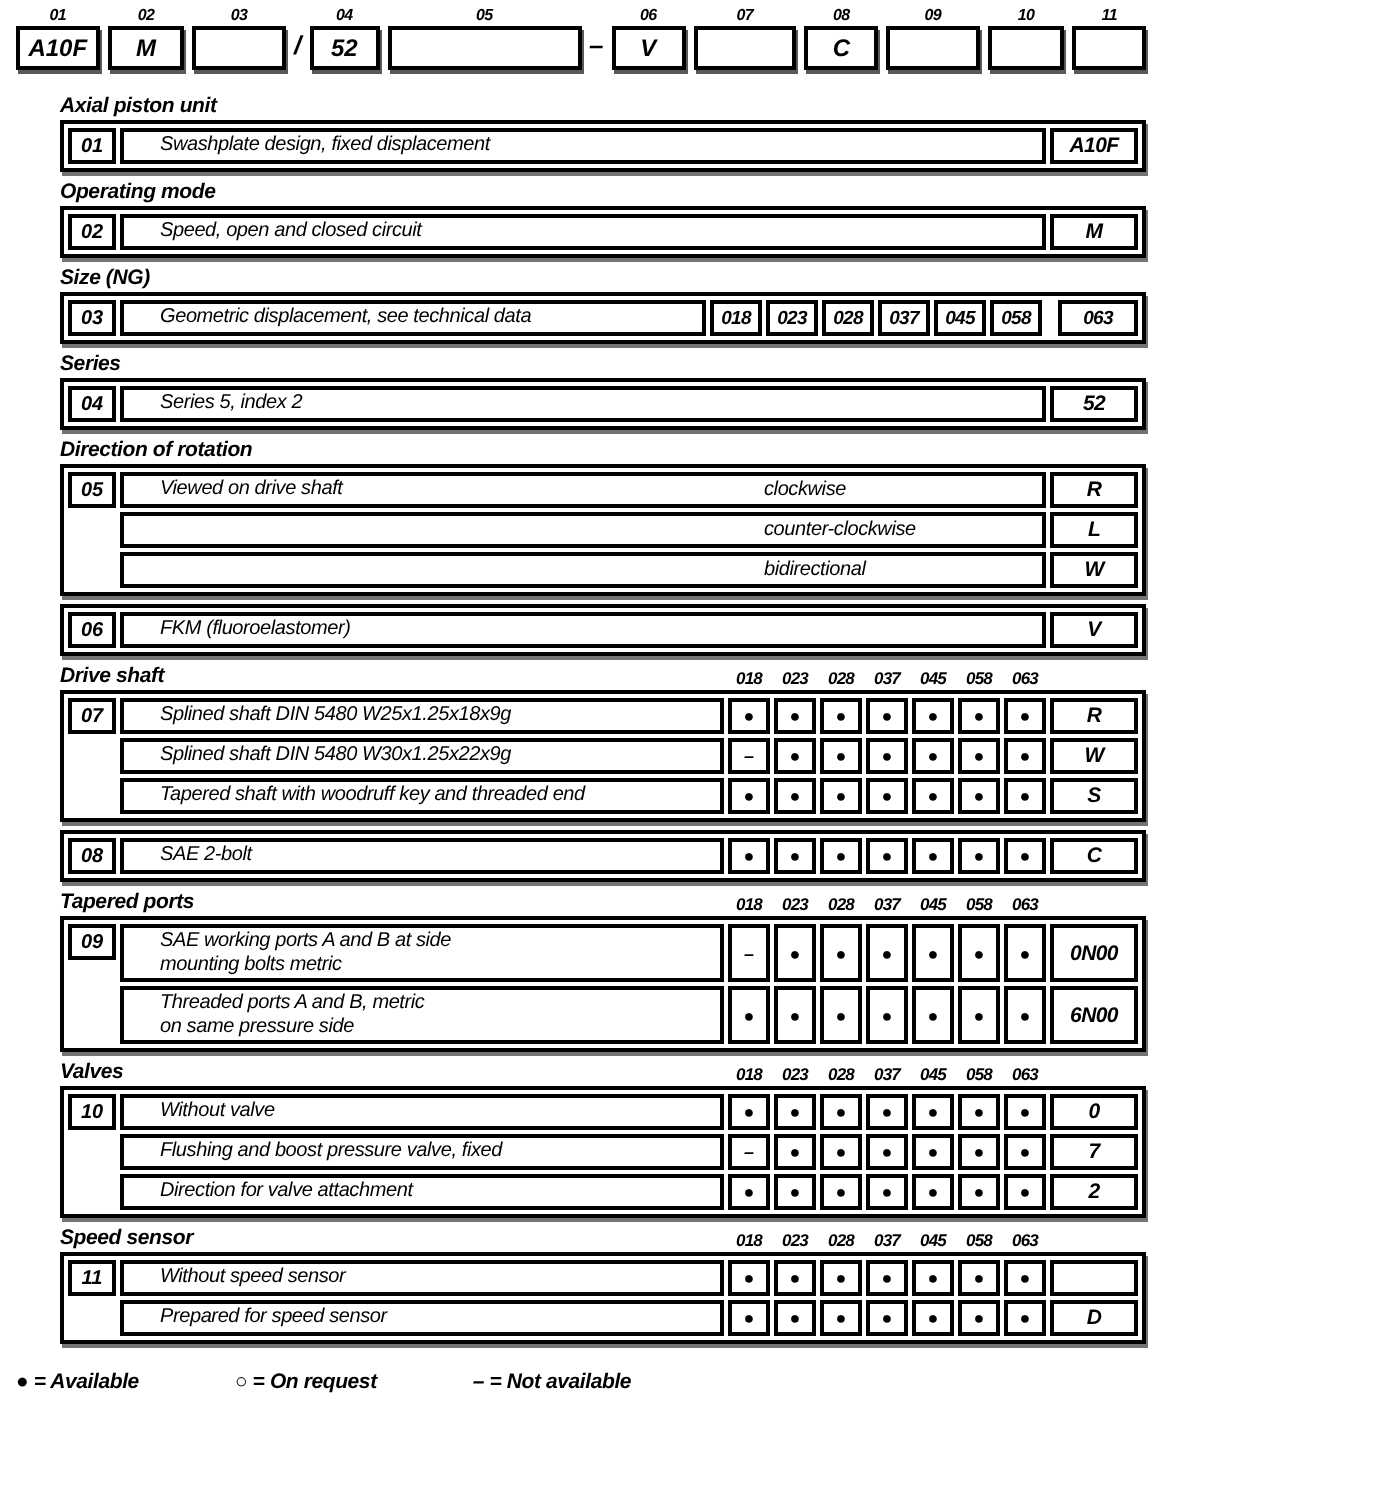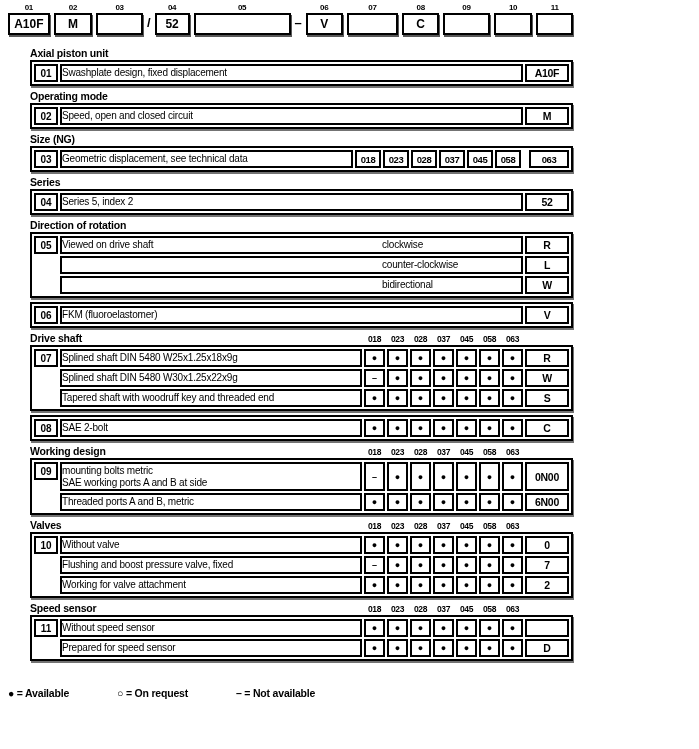--- a/index.html
+++ b/index.html
@@ -1,18 +1,18 @@
 <!DOCTYPE html>
 <html><head>
 <meta charset="utf-8">
 <style>
   html,body{margin:0;padding:0;background:#fff;}
   body{width:699px;height:749px;overflow:hidden;color:#000;
        font-family:"Liberation Sans",sans-serif;-webkit-font-smoothing:none;}
-  .page{padding:3px 8px 0 8px;box-sizing:border-box;width:581px;}
+  .page{padding:3px 8px 0 8px;box-sizing:border-box;width:581px;font-style:italic;}
 
   
   .code-row{display:flex;align-items:flex-end;gap:4px;margin-bottom:12px;}
   .field{display:flex;flex-direction:column;align-items:center;}
   .field-no{font-size:8px;line-height:10px;font-weight:bold;letter-spacing:-.3px;}
   .field-box{height:22px;border:2px solid #000;box-shadow:1px 2px 0 rgba(0,0,0,.65);
              background:#fff;display:flex;align-items:center;justify-content:center;
              font-weight:bold;font-size:12px;width:100%;box-sizing:border-box;}
   .sep{font-weight:bold;font-size:13px;padding-bottom:5px;}
 
@@ -25,37 +25,37 @@
   .sizes-head span{width:21px;text-align:center;font-weight:bold;font-size:8.5px;letter-spacing:-.4px;}
   .sec-box{border:2px solid #000;box-shadow:1px 2px 0 rgba(0,0,0,.55);
            padding:2px;display:flex;gap:2px;background:#fff;}
   .num-wrap{width:24px;display:flex;flex-direction:column;}
   .num-box{border:2px solid #000;box-sizing:border-box;display:flex;align-items:center;
            justify-content:center;font-weight:bold;font-size:10px;min-height:18px;}
   .num-box.tall{flex:1;}
   .rows{flex:1;display:flex;flex-direction:column;gap:2px;}
   .row{display:flex;gap:2px;align-items:stretch;}
   .desc-box{flex:1;border:2px solid #000;box-sizing:border-box;font-size:10px;
-            letter-spacing:-.2px;padding:1px 0;display:flex;flex-direction:column;
+            letter-spacing:-.2px;padding:1px 18px;display:flex;flex-direction:column;
             justify-content:center;position:relative;min-height:18px;line-height:11.5px;}
   .desc-box .option{position:absolute;left:320px;top:50%;transform:translateY(-50%);}
   .code-box{width:44px;border:2px solid #000;box-sizing:border-box;display:flex;
             align-items:center;justify-content:center;font-weight:bold;font-size:10.5px;
             letter-spacing:-.3px;background:#fff;}
   .avail{display:flex;gap:2px;}
   .avail .cell{width:21px;border:2px solid #000;box-sizing:border-box;display:flex;
                align-items:center;justify-content:center;font-size:9px;font-weight:bold;}
   .size-codes{display:flex;gap:2px;}
   .size-codes .size-box{width:26px;border:2px solid #000;box-sizing:border-box;
       display:flex;align-items:center;justify-content:center;font-weight:bold;
       font-size:9.5px;letter-spacing:-.4px;}
   .size-codes .size-box.last{width:40px;margin-left:6px;}
 
   
-  .legend{display:flex;gap:48px;margin-top:26px;font-size:10.5px;font-weight:bold;
+  .legend{display:flex;gap:48px;margin-top:13px;font-size:10.5px;font-weight:bold;
           letter-spacing:-.2px;}
 </style>
 </head>
 <body>
 
 <div class="page">
   <div class="code-row" id="code-row">
       <div class="field" style="width: 50px;">
         <div class="field-no">01</div>
         <div class="field-box">A10F</div>
@@ -317,55 +317,56 @@
                 <div class="cell">●</div>
                 <div class="cell">●</div>
               </div>
               <div class="code-box">C</div>
             </div>
           </div>
         </div>
       </div>
       <div class="section">
         <div class="sec-head">
-          <span class="sec-title">Working design</span>
+          <span class="sec-title">Tapered ports</span>
           <div class="sizes-head">
             <span>018</span>
             <span>023</span>
             <span>028</span>
             <span>037</span>
             <span>045</span>
             <span>058</span>
             <span>063</span>
           </div>
         </div>
         <div class="sec-box">
           <div class="num-wrap">
             <div class="num-box">09</div>
           </div>
           <div class="rows">
             <div class="row">
               <div class="desc-box">
+                <div>SAE working ports A and B at side</div>
                 <div>mounting bolts metric</div>
-                <div>SAE working ports A and B at side</div>
               </div>
               <div class="avail">
                 <div class="cell">–</div>
                 <div class="cell">●</div>
                 <div class="cell">●</div>
                 <div class="cell">●</div>
                 <div class="cell">●</div>
                 <div class="cell">●</div>
                 <div class="cell">●</div>
               </div>
               <div class="code-box">0N00</div>
             </div>
             <div class="row">
               <div class="desc-box">
                 <div>Threaded ports A and B, metric</div>
+                <div>on same pressure side</div>
               </div>
               <div class="avail">
                 <div class="cell">●</div>
                 <div class="cell">●</div>
                 <div class="cell">●</div>
                 <div class="cell">●</div>
                 <div class="cell">●</div>
                 <div class="cell">●</div>
                 <div class="cell">●</div>
               </div>
@@ -417,21 +418,21 @@
                 <div class="cell">●</div>
                 <div class="cell">●</div>
                 <div class="cell">●</div>
                 <div class="cell">●</div>
                 <div class="cell">●</div>
               </div>
               <div class="code-box">7</div>
             </div>
             <div class="row">
               <div class="desc-box">
-                <div>Working for valve attachment</div>
+                <div>Direction for valve attachment</div>
               </div>
               <div class="avail">
                 <div class="cell">●</div>
                 <div class="cell">●</div>
                 <div class="cell">●</div>
                 <div class="cell">●</div>
                 <div class="cell">●</div>
                 <div class="cell">●</div>
                 <div class="cell">●</div>
               </div>

